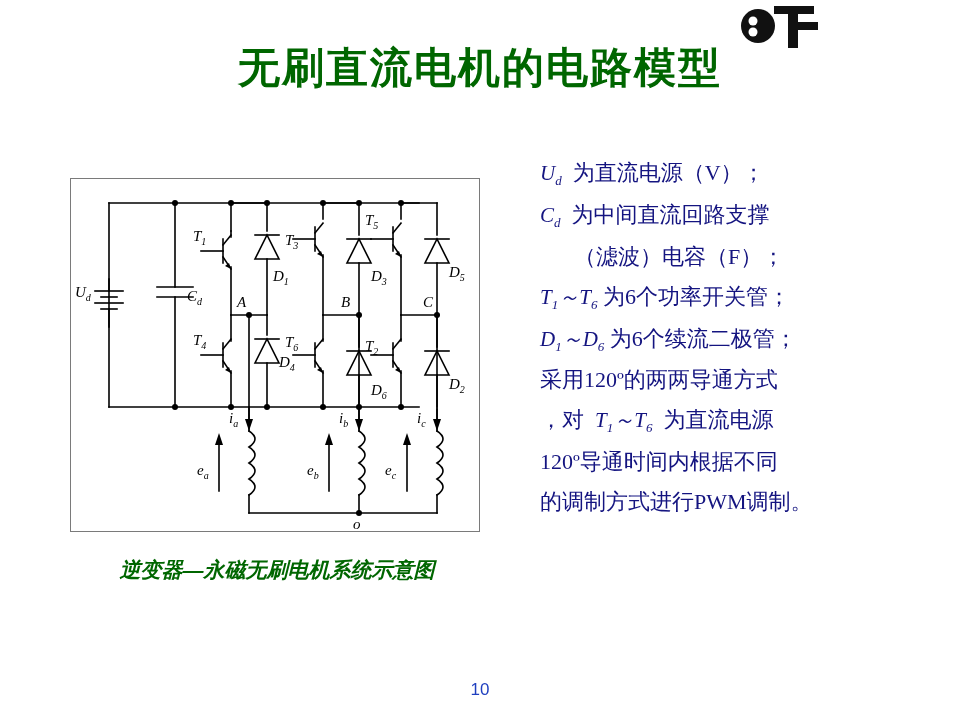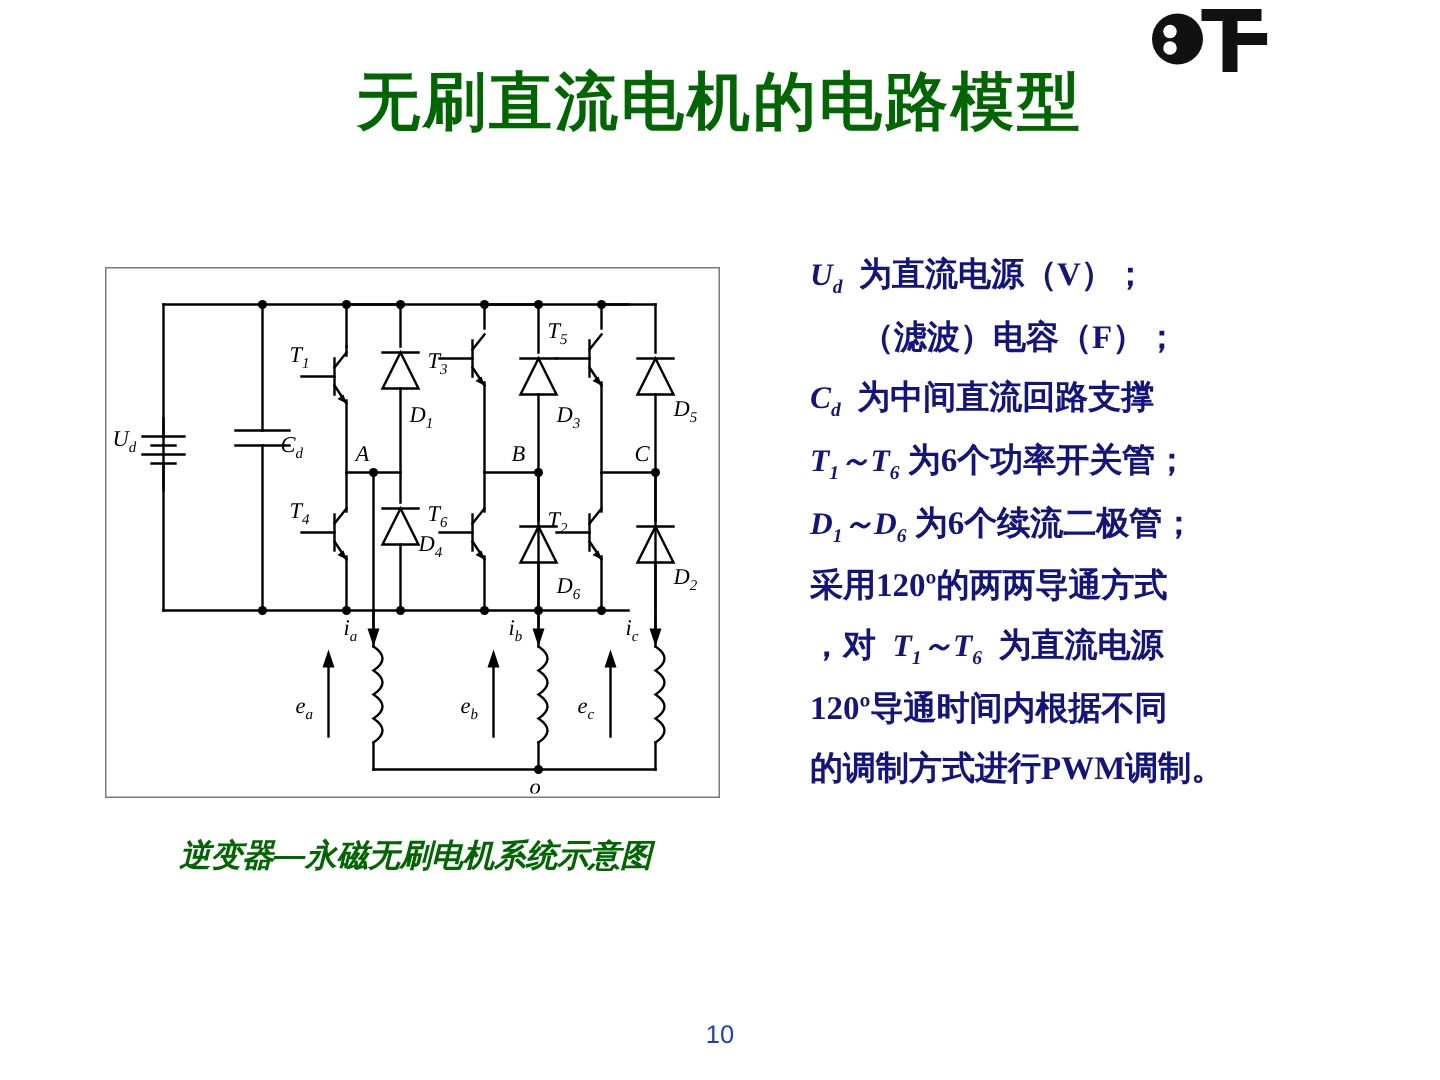--- a/index.html
+++ b/index.html
@@ -3,21 +3,21 @@
 <meta charset="utf-8">
 <style>
   html,body{margin:0;padding:0;}
   body{
     width:960px;height:720px;
     background:#ffffff;
     font-family:"Liberation Serif", serif;
     position:relative;
     overflow:hidden;
   }
-  .slide{position:absolute;left:0;top:0;width:818px;height:720px;padding-left:27px;}
+  .slide{position:absolute;left:0;top:0;width:818px;height:720px;}
 
   
   .logo{
     position:absolute;right:0;top:0;width:96px;height:56px;
     overflow:hidden;
   }
   .title{
     position:absolute;left:0;top:40px;width:960px;
     text-align:center;
     font-family:"Liberation Sans", sans-serif;
@@ -34,23 +34,22 @@
   }
   .fig-caption{
     position:absolute;left:62px;top:556px;width:430px;
     text-align:center;
     font-family:"Liberation Sans", sans-serif;
     font-weight:bold;font-size:21px;color:#006600;font-style:italic;
   }
 
   
   .text-col{
-    position:absolute;left:540px;top:168px;width:400px;
+    position:absolute;left:540px;top:158px;width:400px;
     color:#1a1a7a;
-    font-weight:bold;
   }
   .line{
     font-size:22px;
     color:#141480;
     margin-bottom:10px;
     line-height:1.35;
     white-space:nowrap;
   }
   .line.indent{padding-left:34px;}
   .sym{font-family:"Liberation Serif", serif;font-style:italic;font-size:21px;}
@@ -274,27 +273,27 @@
 
   <div class="fig-caption">逆变器—永磁无刷电机系统示意图</div>
 
   <div class="text-col">
 
     <div class="line">
       <span class="sym">U</span><span class="sub">d</span>
       &nbsp;<span>为直流电源（V）；</span>
     </div>
 
+    <div class="line">
+      <span class="sym">C</span><span class="sub">d</span>
+      &nbsp;<span>为中间直流回路支撑</span>
+    </div>
+
     <div class="line indent">
       <span>（滤波）电容（F）；</span>
-    </div>
-
-    <div class="line">
-      <span class="sym">C</span><span class="sub">d</span>
-      &nbsp;<span>为中间直流回路支撑</span>
     </div>
 
     <div class="line">
       <span class="sym">T</span><span class="sub">1</span><span class="sym">～</span><span class="sym">T</span><span class="sub">6</span>
       <span>为6个功率开关管；</span>
     </div>
 
     <div class="line">
       <span class="sym">D</span><span class="sub">1</span><span class="sym">～</span><span class="sym">D</span><span class="sub">6</span>
       <span>为6个续流二极管；</span>

